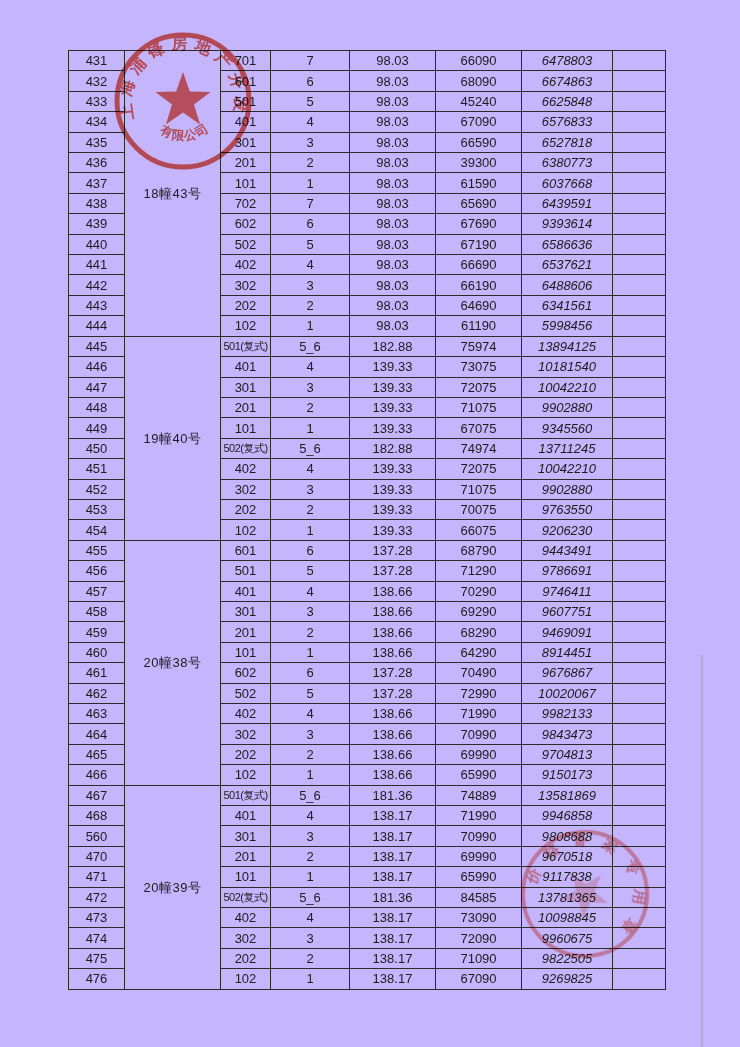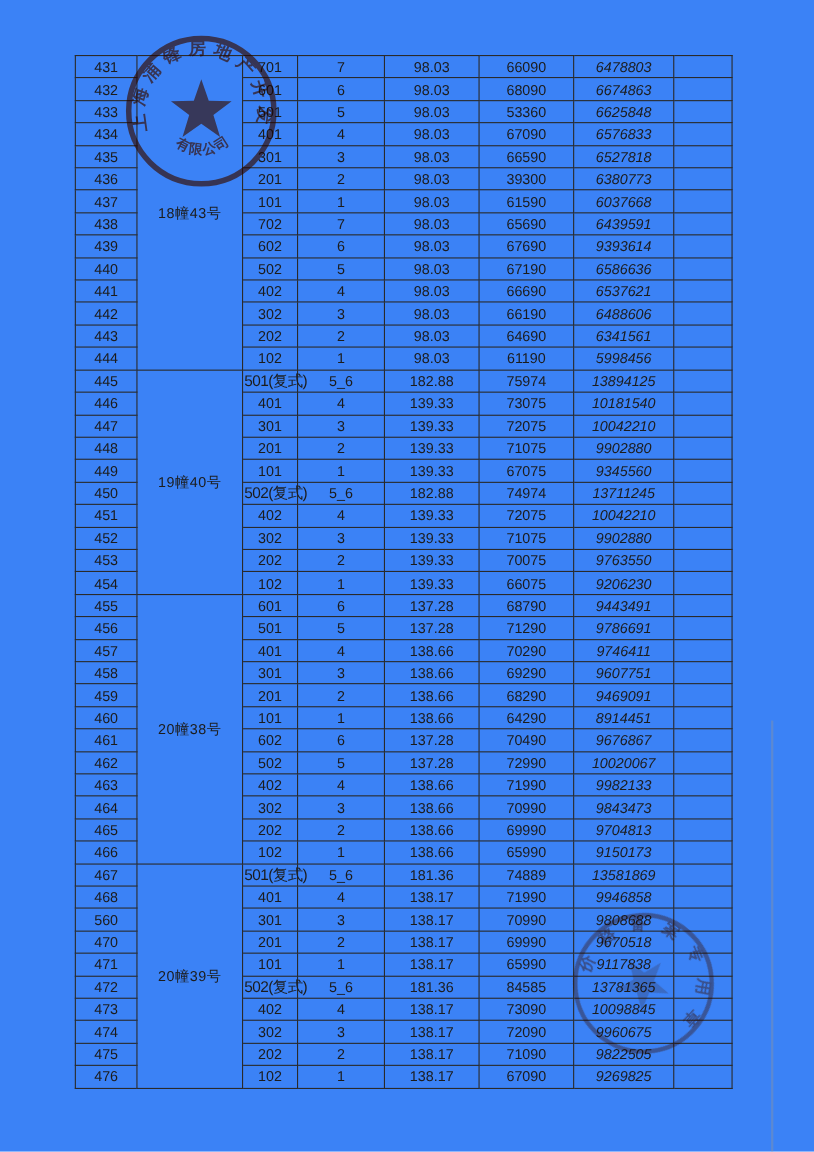--- a/index.html
+++ b/index.html
@@ -2,39 +2,39 @@
 <html><head>
 <meta charset="utf-8">
 <style>
   html,body { margin:0; padding:0; }
   body {
     width:740px; height:1047px;
     background:#ffffff;
     font-family:"Liberation Sans","DejaVu Sans",sans-serif;
     position:relative; overflow:hidden;
   }
-  .sheet { position:absolute; inset:0; background:#3b82f6; }
+  .sheet { position:absolute; inset:0; background:#c4b5fd; }
 
   table.price {
     position:absolute; left:68px; top:50px;
     border-collapse:collapse; table-layout:fixed;
     width:597px;
     background:transparent;
   }
   table.price td {
     border:1.6px solid #2a2a2a;
     height:19.41px;
     padding:0 1px;
     text-align:center; vertical-align:middle;
     font-size:13px; line-height:1;
     color:#1c1c1c;
     white-space:nowrap; overflow:visible;
   }
   td.c-bld  { font-size:13px; letter-spacing:0.5px; }
-  td.c-room.long { font-size:14px; letter-spacing:-0.5px; }
+  td.c-room.long { font-size:11px; letter-spacing:-0.5px; }
   td.c-total { font-size:13px;font-style:italic; }
 
   .stamp { position:absolute; mix-blend-mode:multiply; pointer-events:none; }
   .stamp-company { left:108px; top:26px; opacity:.88; }
   .stamp-filing  { left:510px; top:819px; opacity:.60; transform:rotate(40deg); filter:blur(.3px); }
   .seal-text { fill:#e8513f; font-family:"DejaVu Sans","Liberation Sans",sans-serif; font-weight:bold; }
 
   .edge-line {
     position:absolute; left:701px; top:655px;
     width:2px; height:392px;
@@ -75,21 +75,21 @@
           <td class="c-area">98.03</td>
           <td class="c-unit">68090</td>
           <td class="c-total">6674863</td>
           <td class="c-remark"></td>
         </tr>
         <tr>
           <td class="c-no">433</td>
           <td class="c-room">501</td>
           <td class="c-floor">5</td>
           <td class="c-area">98.03</td>
-          <td class="c-unit">53360</td>
+          <td class="c-unit">45240</td>
           <td class="c-total">6625848</td>
           <td class="c-remark"></td>
         </tr>
         <tr>
           <td class="c-no">434</td>
           <td class="c-room">401</td>
           <td class="c-floor">4</td>
           <td class="c-area">98.03</td>
           <td class="c-unit">67090</td>
           <td class="c-total">6576833</td>

